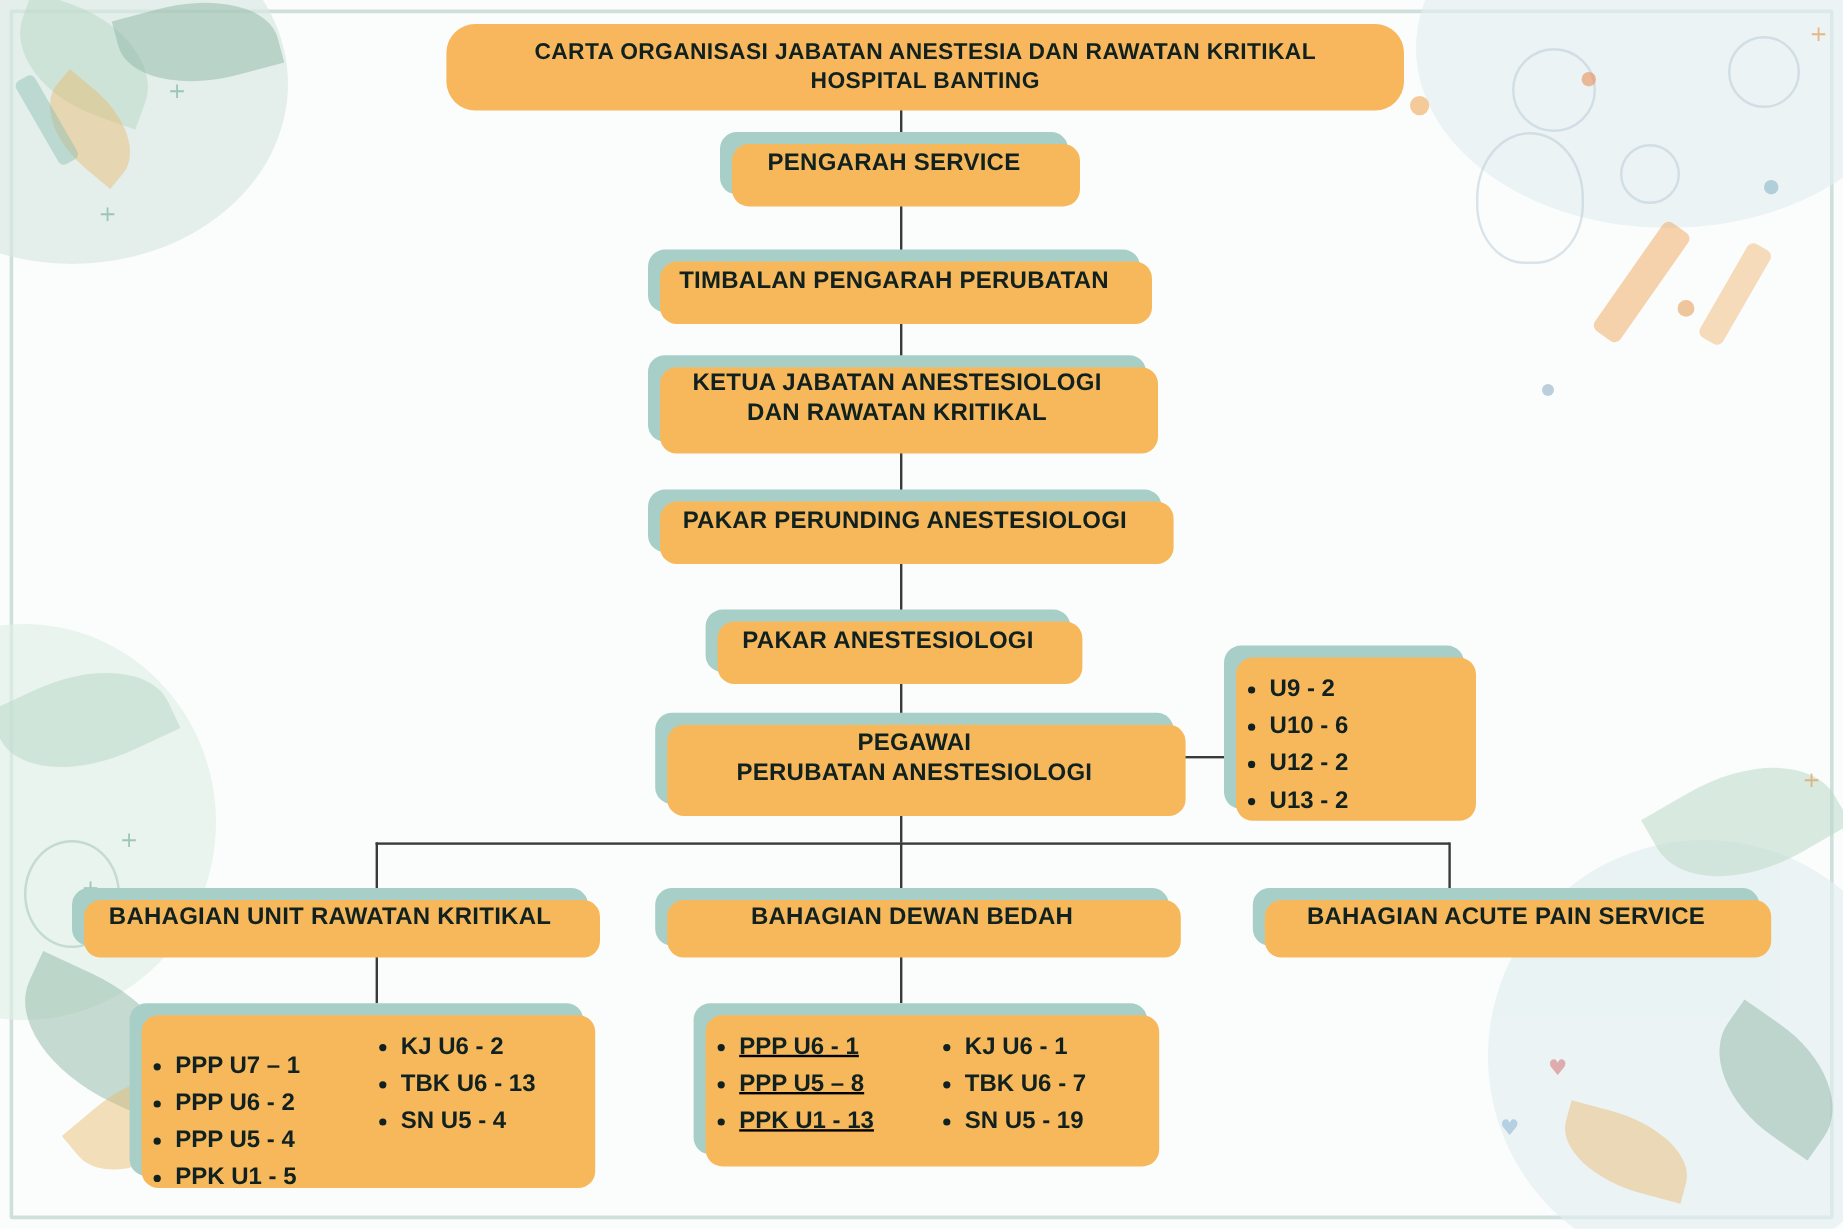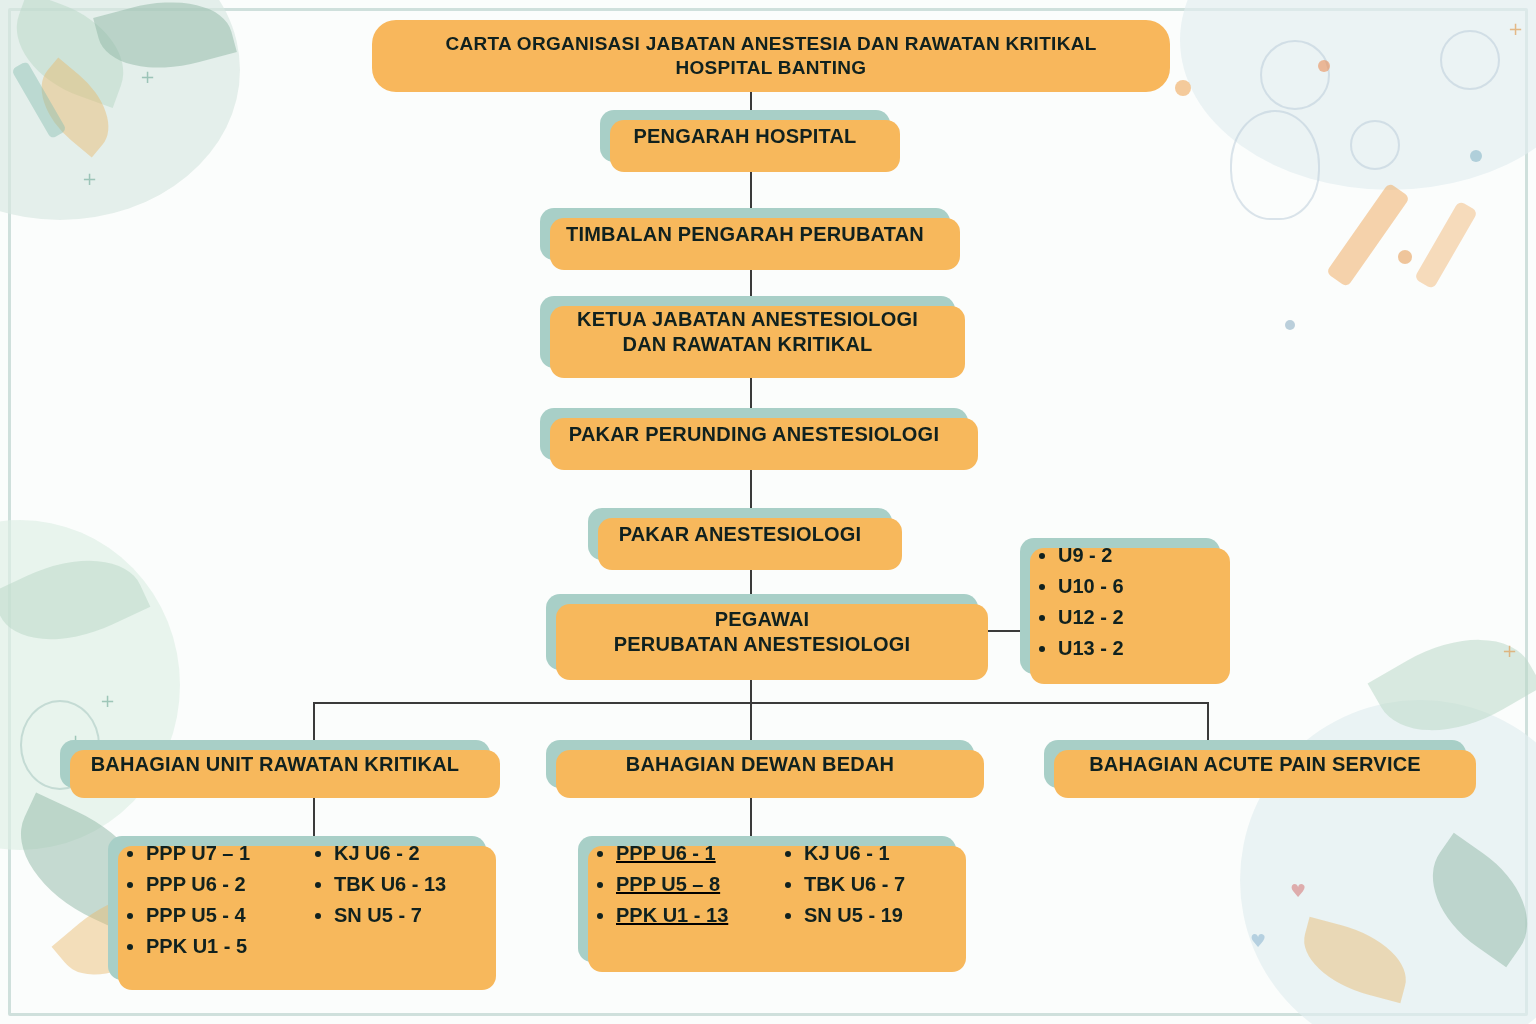--- a/index.html
+++ b/index.html
@@ -84,21 +84,21 @@
     letter-spacing:0.3px;
   }
   .title::after { display:none; }
 
   .listnode {
     position:absolute;
     background:#a8cfc7;
     border-radius:14px;
     z-index:4;
     display:flex;
-    padding:2px 8px 14px 8px;
+    padding:21px 8px 14px 8px;
   }
   .listnode::after {
     content:"";
     position:absolute;
     left:10px; right:-10px; top:10px; bottom:-10px;
     background:#f7b85c;
     border-radius:14px;
     z-index:-1;
   }
   .listnode ul {
@@ -192,21 +192,21 @@
     <div class="line vline" style="left:750px;top:788px;height:48px;"></div>
 
     <div class="node title" style="left:372px;top:20px;width:798px;height:72px;">
       <span>
         <span>CARTA ORGANISASI JABATAN ANESTESIA DAN RAWATAN KRITIKAL</span><br>
         <span>HOSPITAL BANTING</span>
       </span>
     </div>
 
     <div class="node" style="left:600px;top:110px;width:290px;height:52px;font-size:20px;">
-      <span>PENGARAH HOSPITAL</span>
+      <span>PENGARAH SERVICE</span>
     </div>
 
     <div class="node" style="left:540px;top:208px;width:410px;height:52px;font-size:20px;">
       <span>TIMBALAN PENGARAH PERUBATAN</span>
     </div>
 
     <div class="node" style="left:540px;top:408px;width:428px;height:52px;font-size:20px;">
       <span>PAKAR PERUNDING ANESTESIOLOGI</span>
     </div>
 
@@ -244,30 +244,30 @@
     <div class="node" style="left:546px;top:740px;width:428px;height:48px;font-size:20px;">
       <span>BAHAGIAN DEWAN BEDAH</span>
     </div>
 
     <div class="node" style="left:1044px;top:740px;width:422px;height:48px;font-size:20px;">
       <span>BAHAGIAN ACUTE PAIN SERVICE</span>
     </div>
 
     <div class="listnode" style="left:108px;top:836px;width:378px;height:144px;">
       <div class="col2" style="position:relative;z-index:2;">
-        <ul style="width:182px;">
+        <ul style="width:182px;margin-top:16px;">
           <li>PPP U7 – 1</li>
           <li>PPP U6 - 2</li>
           <li>PPP U5 - 4</li>
           <li>PPK U1 - 5</li>
         </ul>
         <ul style="width:170px;">
           <li>KJ U6 - 2</li>
           <li>TBK U6 - 13</li>
-          <li>SN U5 - 7</li>
+          <li>SN U5 - 4</li>
         </ul>
       </div>
     </div>
 
     <div class="listnode" style="left:578px;top:836px;width:378px;height:126px;">
       <div class="col2" style="position:relative;z-index:2;">
         <ul style="width:182px;text-decoration:underline;">
           <li>PPP U6 - 1</li>
           <li>PPP U5 – 8</li>
           <li>PPK U1 - 13</li>

